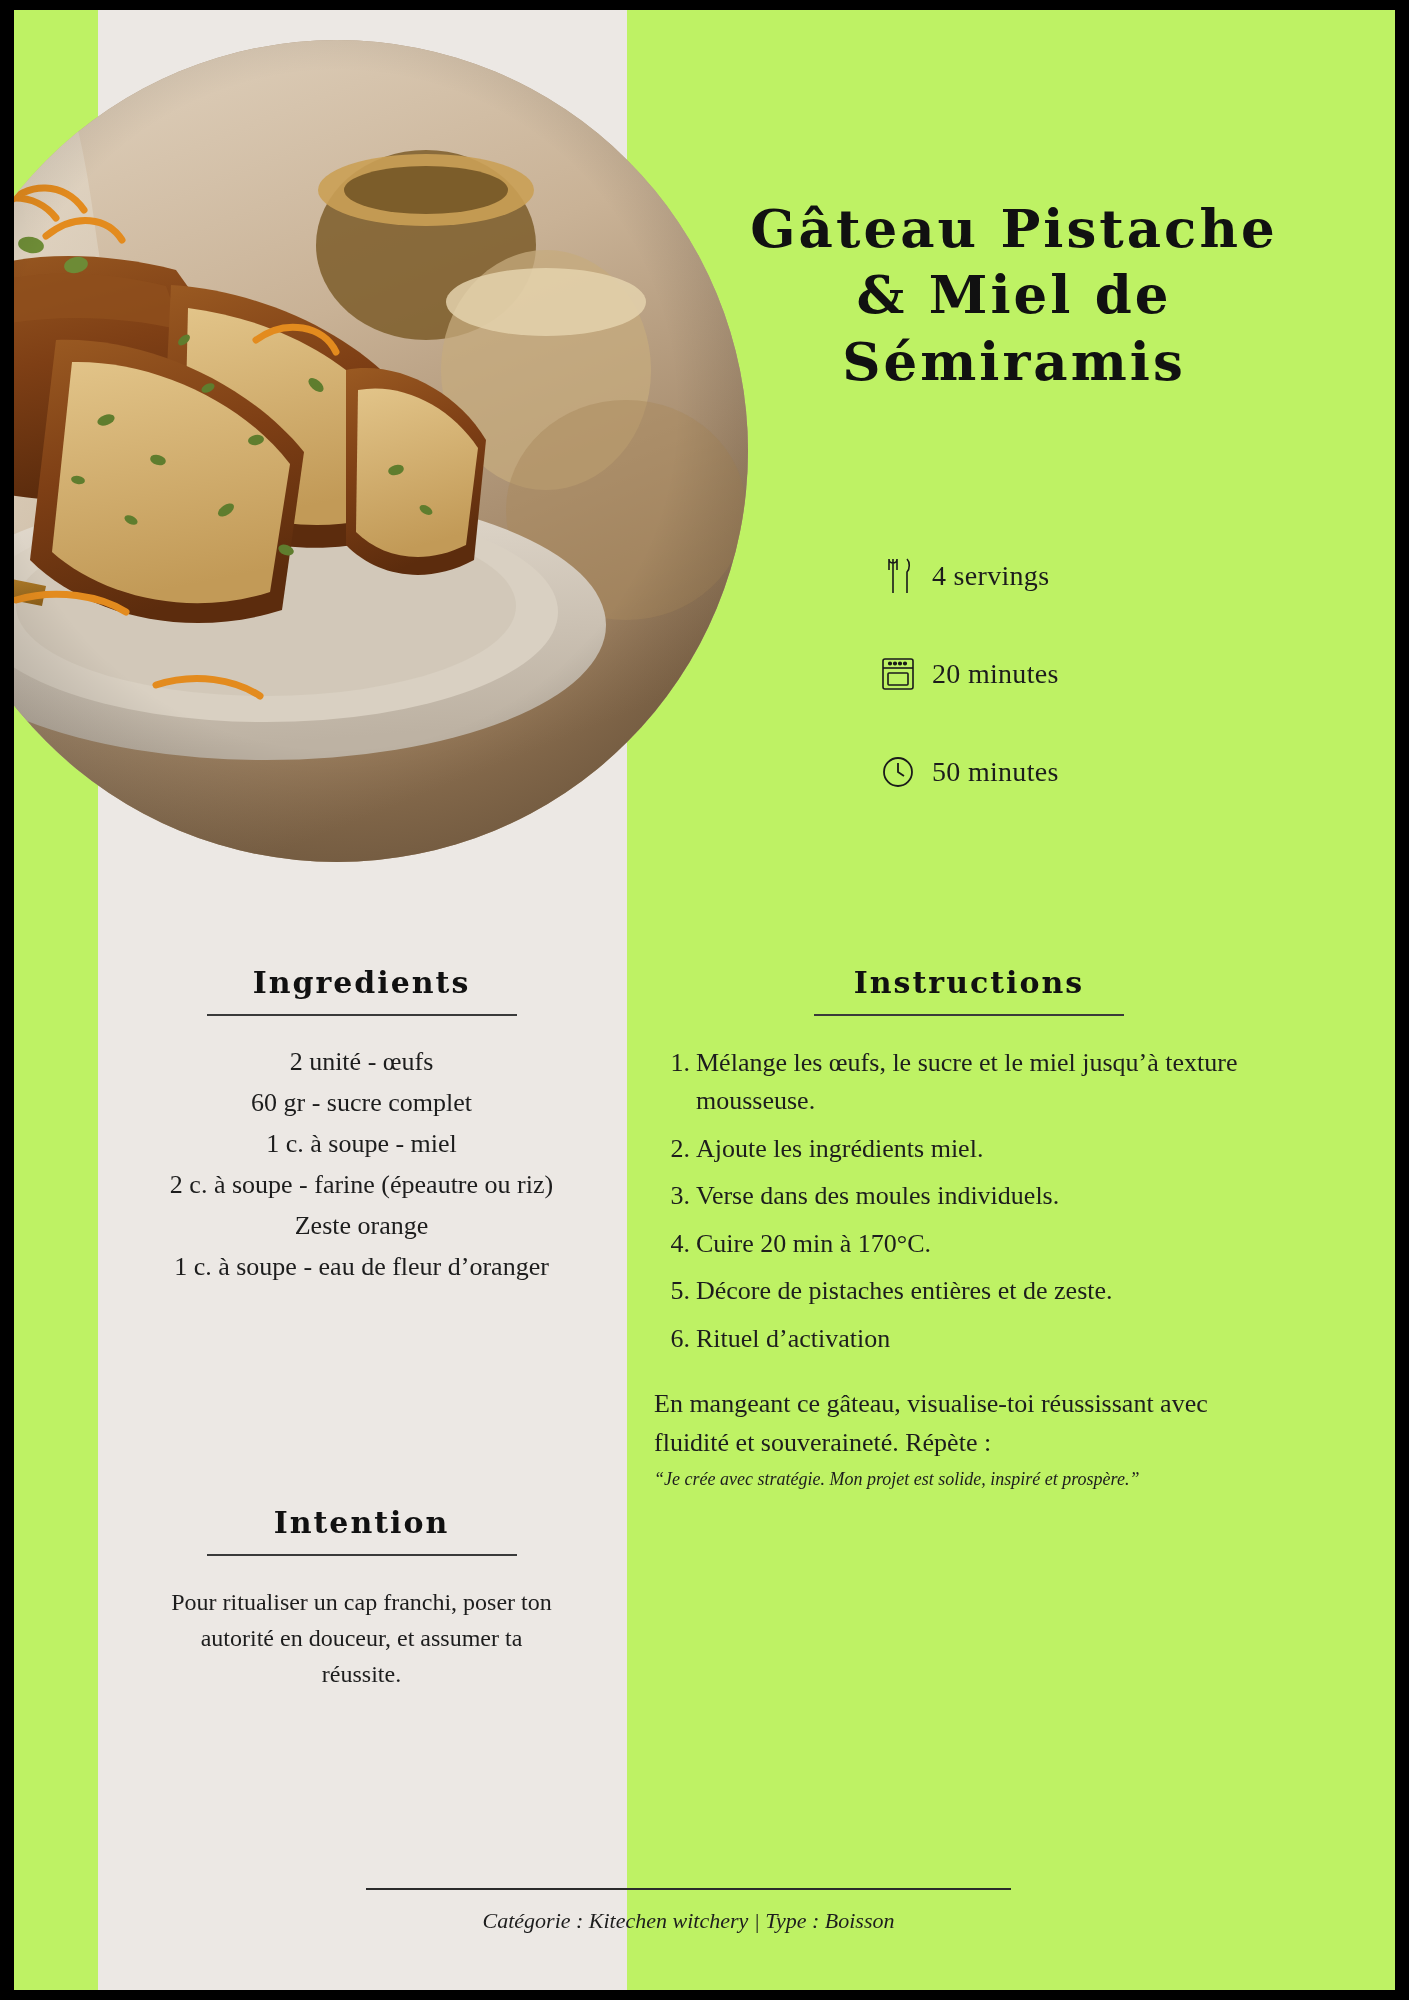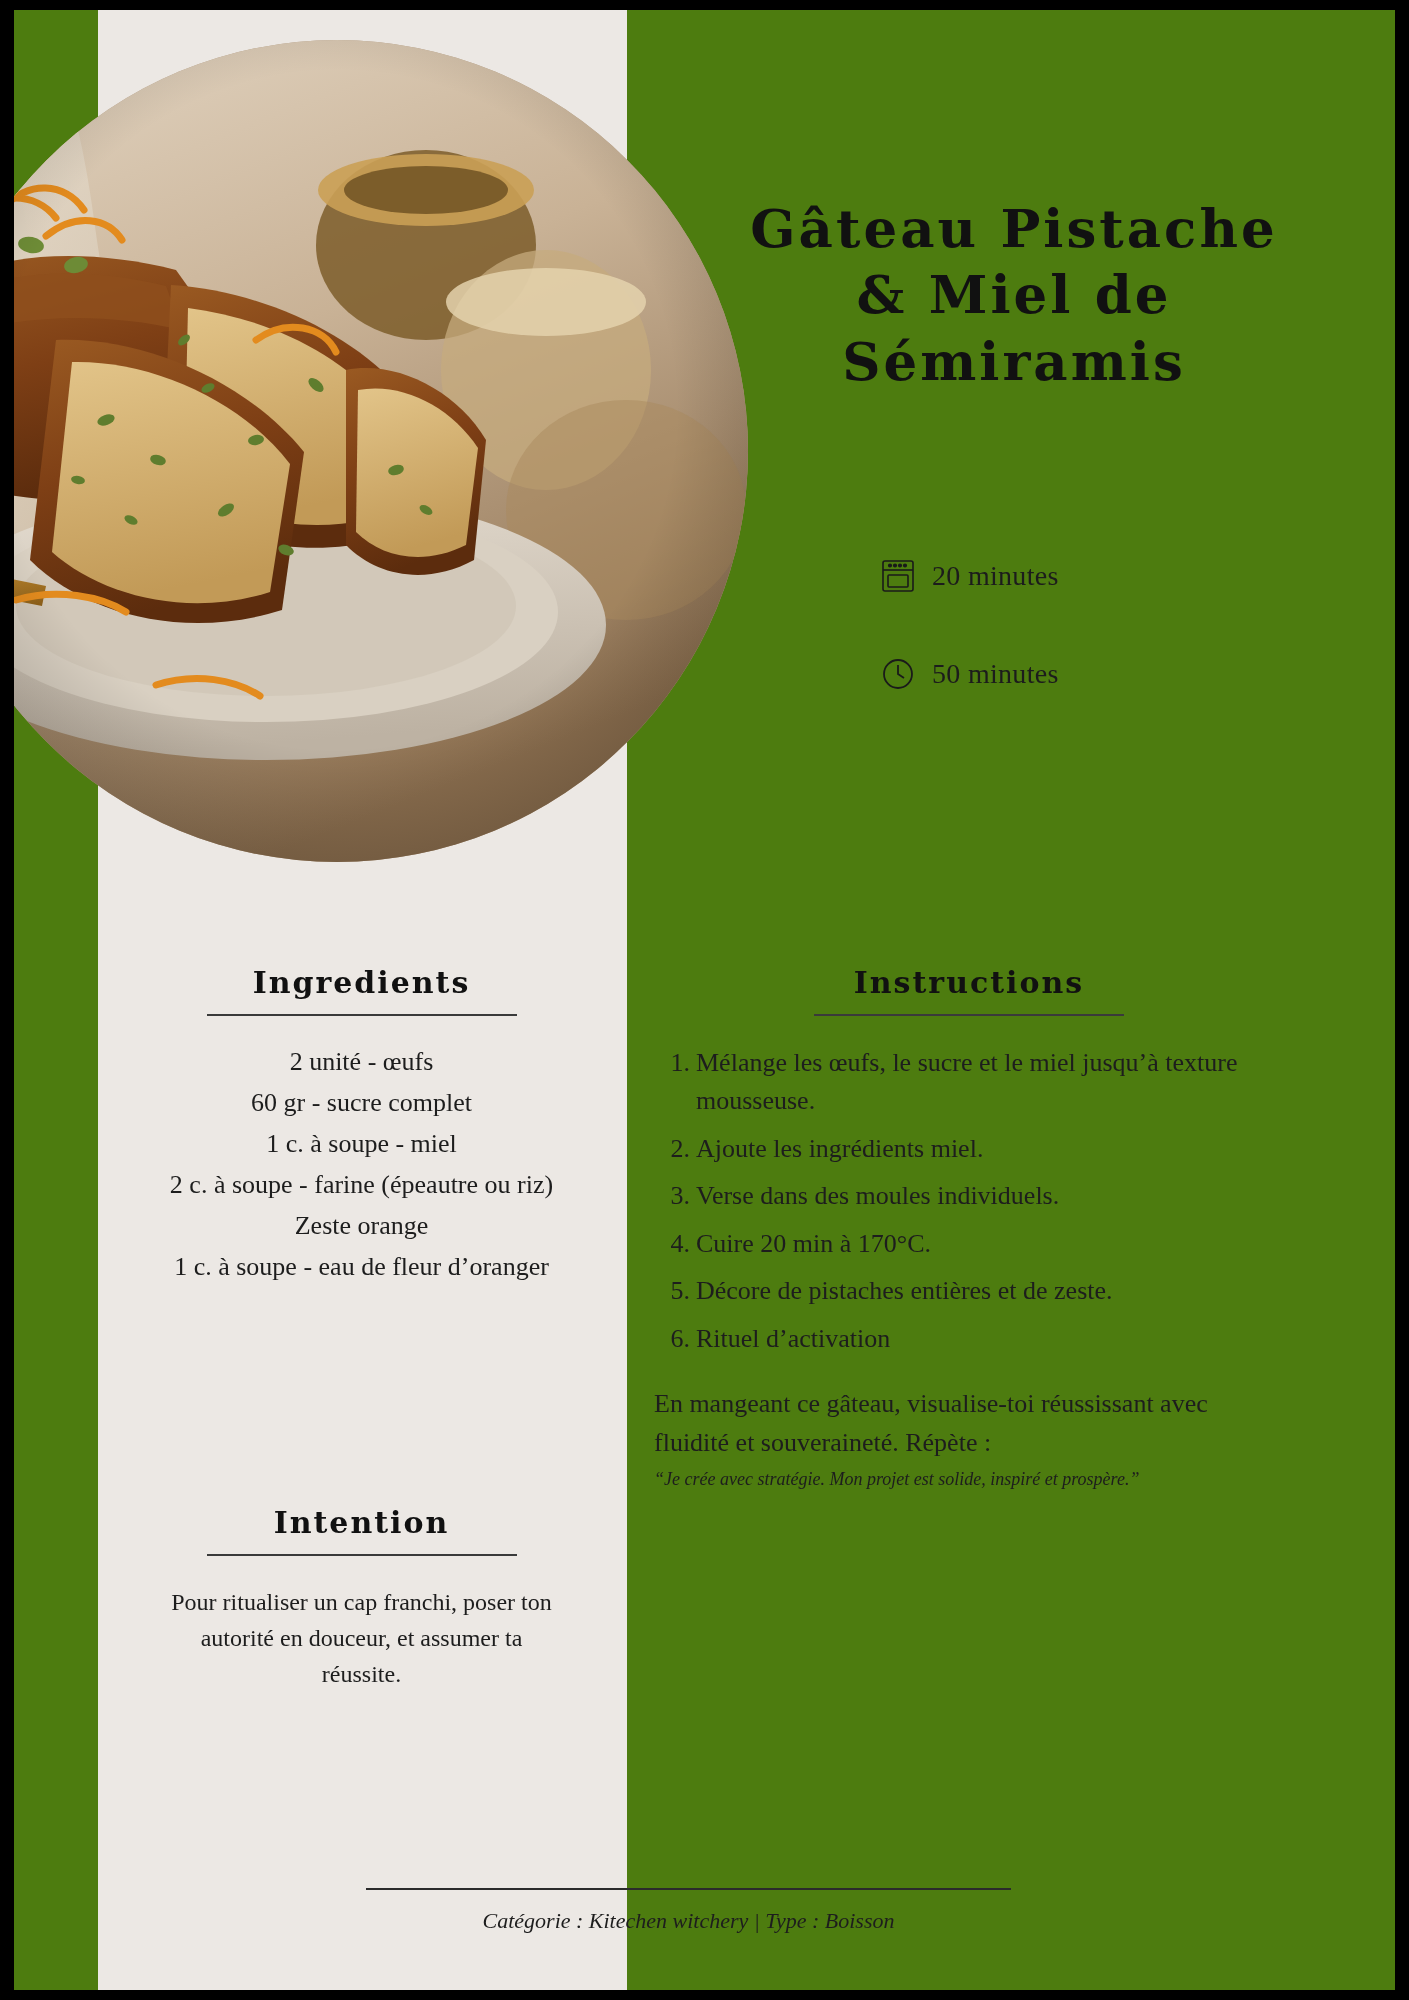--- a/index.html
+++ b/index.html
@@ -12,21 +12,21 @@
     height: 2000px;
     font-family: "Liberation Serif", serif;
     overflow: hidden;
   }
   .page {
     position: absolute;
     left: 14px;
     top: 10px;
     width: 1381px;
     height: 1980px;
-    background: #4d7c0f;
+    background: #bef264;
     overflow: hidden;
   }
   
   .beige-col {
     position: absolute;
     left: 84px;
     top: 0;
     width: 529px;
     height: 1980px;
     background: #ece8e4;
@@ -311,20 +311,29 @@
   </div>
 
   <div class="title">
     <div>Gâteau Pistache</div>
     <div>&amp; Miel de</div>
     <div>Sémiramis</div>
   </div>
 
   <div class="meta">
 
+    <div class="meta-row">
+      <span class="meta-icon">
+        <svg width="30" height="38" viewBox="0 0 30 38" fill="none" stroke="#1a1a1a" stroke-width="1.6">
+          <path d="M6 2 V13 M10 2 V13 M14 2 V13 M10 13 V36 M6 2 a4 4 0 0 0 8 0"></path>
+          <path d="M24 2 c3 3 3 10 0 13 v21"></path>
+        </svg>
+      </span>
+      <span class="meta-label">4 servings</span>
+    </div>
 
     <div class="meta-row">
       <span class="meta-icon">
         <svg width="36" height="36" viewBox="0 0 36 36" fill="none" stroke="#1a1a1a" stroke-width="1.6">
           <rect x="3" y="3" width="30" height="30" rx="2"></rect>
           <line x1="3" y1="12" x2="33" y2="12"></line>
           <rect x="8" y="17" width="20" height="12" rx="1"></rect>
           <circle cx="10" cy="7.5" r="1.3" fill="#1a1a1a"></circle>
           <circle cx="15" cy="7.5" r="1.3" fill="#1a1a1a"></circle>
           <circle cx="20" cy="7.5" r="1.3" fill="#1a1a1a"></circle>

